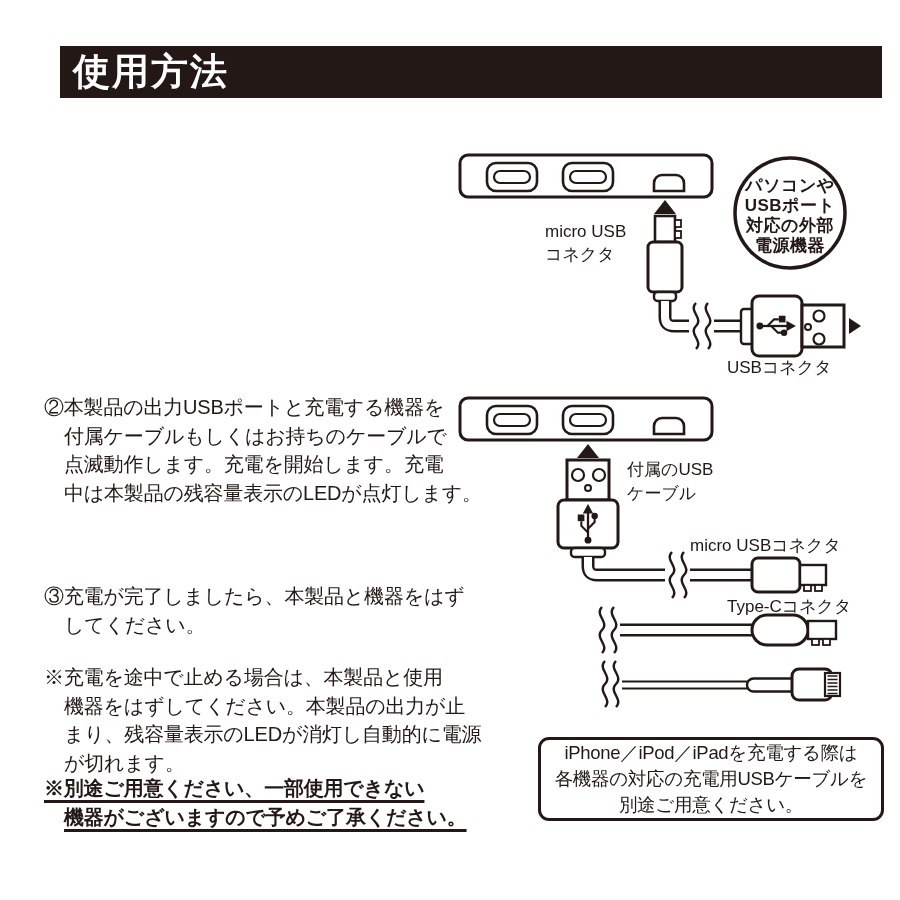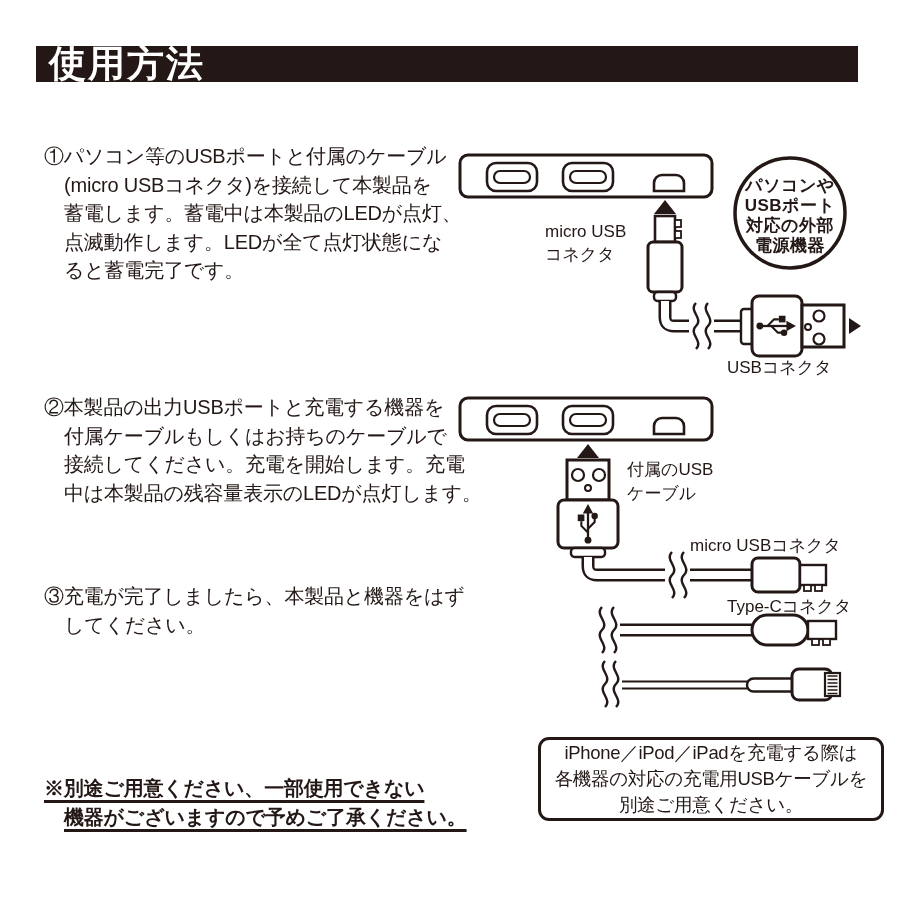--- a/index.html
+++ b/index.html
@@ -8,22 +8,22 @@
     position: relative;
     width: 900px;
     height: 900px;
     background: #ffffff;
     font-family: "Liberation Sans", sans-serif;
     color: var(--ink);
     overflow: hidden;
   }
   .title-bar {
     position: absolute;
-    left: 36px; top: 46px;
-    width: 822px; height: 36px;
+    left: 60px; top: 46px;
+    width: 822px; height: 52px;
     background: var(--ink);
     display: flex; align-items: center;
   }
   .title-bar h1 {
     margin: 0 0 0 13px;
     font-size: 37px;
     font-weight: 700;
     color: #ffffff;
     letter-spacing: 2px;
   }
@@ -80,31 +80,30 @@
 </style>
 </head>
 <body>
 
 <div class="page">
 
   <header class="title-bar">
     <h1>使用方法</h1>
   </header>
 
-  <p class="para p-step1">①パソコン等のUSBポートと付属のケーブル
-(micro USBコネクタ)を接続して本製品を
-蓄電します。蓄電中は本製品のLEDが点灯、
-点滅動作します。LEDが全て点灯状態にな
-ると蓄電完了です。</p>
   <p class="para p-step2">②本製品の出力USBポートと充電する機器を
 付属ケーブルもしくはお持ちのケーブルで
-接続してください。充電を開始します。充電
+点滅動作します。充電を開始します。充電
 中は本製品の残容量表示のLEDが点灯します。</p>
   <p class="para p-step3">③充電が完了しましたら、本製品と機器をはず
 してください。</p>
+  <p class="para p-note3">※充電を途中で止める場合は、本製品と使用
+機器をはずしてください。本製品の出力が止
+まり、残容量表示のLEDが消灯し自動的に電源
+が切れます。</p>
   <p class="para p-note4 bold-underline">※別途ご用意ください、一部使用できない
 機器がございますので予めご了承ください。</p>
 
   <svg class="diag d1" width="410" height="238" viewBox="0 0 410 238">
     <defs>
       <g id="trident">
         <circle cx="-17" cy="0" r="3.6" fill="#231815"></circle>
         <line x1="-17" y1="0" x2="12" y2="0" stroke="#231815" stroke-width="2.4"></line>
         <polyline points="-9,0 -2,-7 3,-7" fill="none" stroke="#231815" stroke-width="2.2"></polyline>
         <rect x="3" y="-10.8" width="7" height="7" fill="#231815"></rect>

